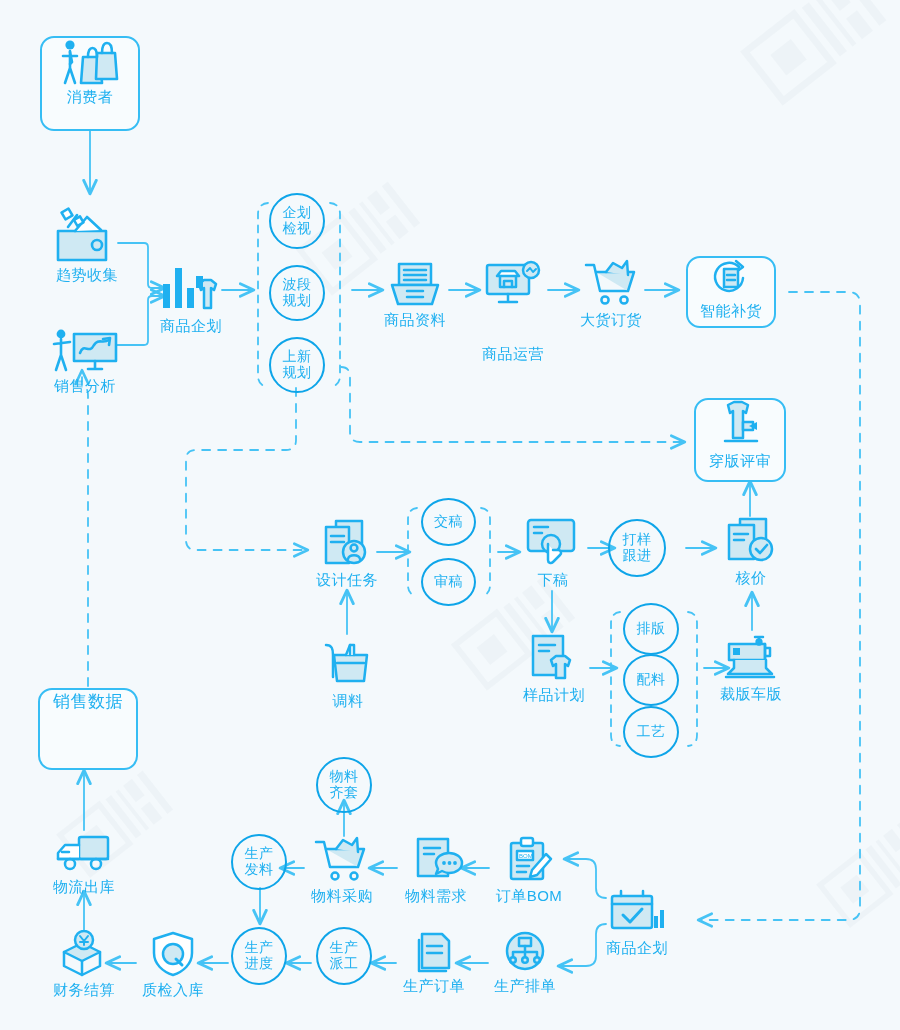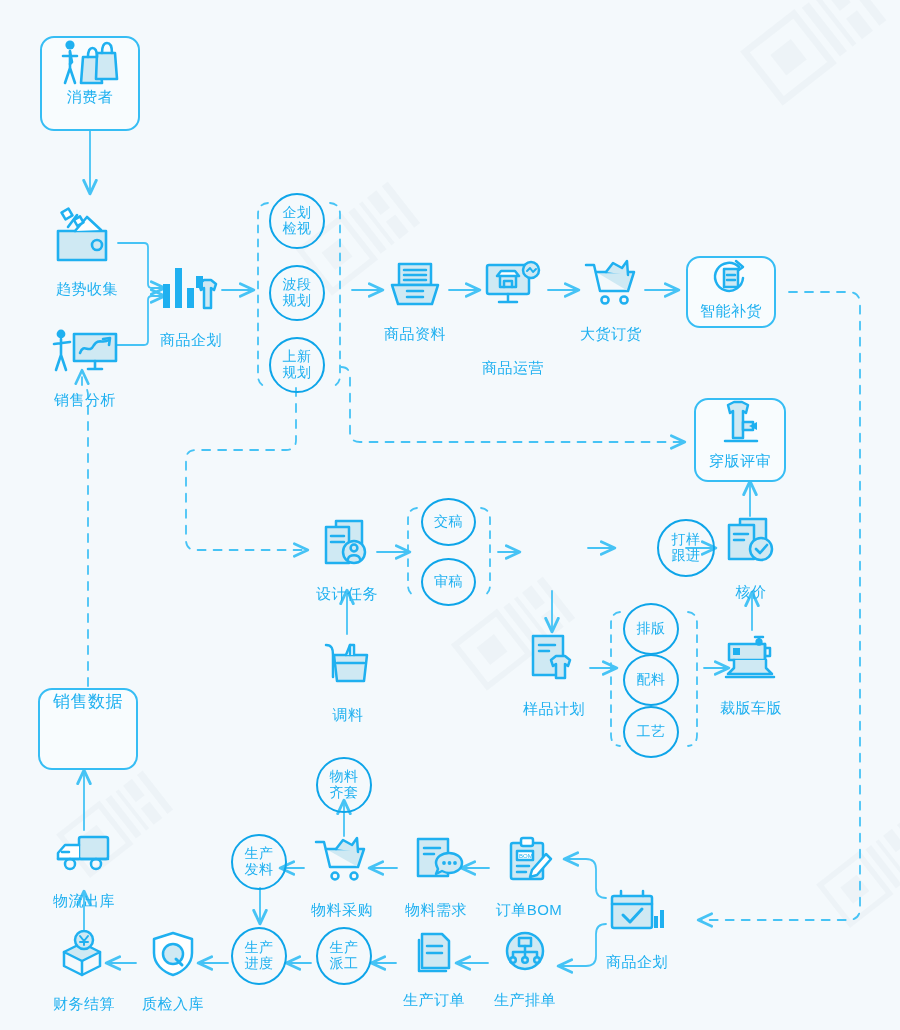--- a/index.html
+++ b/index.html
@@ -12,21 +12,21 @@
     position:relative;
   }
   #stage{position:absolute;left:0;top:0;width:900px;height:1030px;}
   #wires{position:absolute;left:0;top:0;width:900px;height:1030px;pointer-events:none;}
   #marks{position:absolute;left:0;top:0;width:900px;height:1030px;pointer-events:none;opacity:.30;}
 
   
   .node{position:absolute;display:flex;flex-direction:column;align-items:center;justify-content:flex-start;}
   .node .ic{display:block;}
   .node .lb{
-    margin-top:18px;color:#1FB0F0;font-size:15px;line-height:1.1;
+    margin-top:4px;color:#1FB0F0;font-size:15px;line-height:1.1;
     white-space:nowrap;letter-spacing:.5px;font-weight:400;
   }
   
   .card{
     position:absolute;box-sizing:border-box;
     border:2px solid #36BDF4;border-radius:14px;background:#f8fcfe;
     display:flex;flex-direction:column;align-items:center;
   }
   .card .lb{color:#1FB0F0;font-size:15px;white-space:nowrap;margin-top:2px;letter-spacing:.5px;}
   .card.textonly .lb{font-size:17px;margin:0;}
@@ -315,20 +315,31 @@
     <span class="lb">设计任务</span>
   </div>
 
   <div class="chip one" style="left:421px;top:498px;width:55px;height:48px;">
     <span class="lb">交稿</span>
   </div>
   <div class="chip one" style="left:421px;top:558px;width:55px;height:48px;">
     <span class="lb">审稿</span>
   </div>
 
+  <div class="node" style="left:522px;top:516px;width:62px;">
+    <svg class="ic" width="58" height="52" viewBox="0 0 58 52">
+      <g stroke="#1FB0F0" stroke-width="2.5" fill="none" stroke-linejoin="round" stroke-linecap="round">
+        <rect x="4" y="4" width="46" height="31" rx="3" fill="#cfe9f3"></rect>
+        <path d="M10,11 H24 M10,17 H18"></path>
+        <circle cx="27" cy="28" r="9"></circle>
+        <path d="M24,28 L24,44 C24,47 27,48 29,46 L36,39 C38,37 37,34 34,34 L29,34" fill="#fff"></path>
+      </g>
+    </svg>
+    <span class="lb">下稿</span>
+  </div>
 
   <div class="node" style="left:318px;top:637px;width:60px;">
     <svg class="ic" width="56" height="52" viewBox="0 0 56 52">
       <g stroke="#1FB0F0" stroke-width="2.5" fill="none" stroke-linejoin="round" stroke-linecap="round">
         <path d="M6,8 C12,8 13,12 13,18 L13,40"></path>
         <path d="M14,18 H47 L44,44 H17 Z" fill="#cfe9f3"></path>
         <path d="M26,18 L30,8 L34,8 L34,18" fill="#fff"></path>
         <path d="M30,8 L30,18"></path>
         <path d="M17,26 H44"></path>
       </g>
@@ -340,21 +351,21 @@
     <svg class="ic" width="58" height="50" viewBox="0 0 58 50">
       <g stroke="#1FB0F0" stroke-width="2.5" fill="none" stroke-linejoin="round" stroke-linecap="round">
         <path d="M8,3 H38 V42 H8 Z" fill="#cfe9f3"></path>
         <path d="M14,12 H30 M14,18 H24"></path>
         <path d="M26,27 L31,23 L40,23 L45,27 L43,33 L40,31 L40,45 L31,45 L31,31 L28,33 Z" fill="#cfe9f3"></path>
       </g>
     </svg>
     <span class="lb">样品计划</span>
   </div>
 
-  <div class="chip" style="left:657px;top:519px;width:58px;height:58px;justify-content:center;">
+  <div class="chip" style="left:608px;top:519px;width:58px;height:58px;justify-content:center;">
     <span class="lb">打样
 跟进</span>
   </div>
 
   <div class="node" style="left:721px;top:516px;width:60px;">
     <svg class="ic" width="58" height="50" viewBox="0 0 58 50">
       <g stroke="#1FB0F0" stroke-width="2.5" fill="none" stroke-linejoin="round" stroke-linecap="round">
         <path d="M18,3 H44 V30 H18 Z" fill="#cfe9f3"></path>
         <path d="M7,9 H32 V43 H7 Z" fill="#cfe9f3"></path>
         <path d="M12,18 H26 M12,24 H22"></path>

